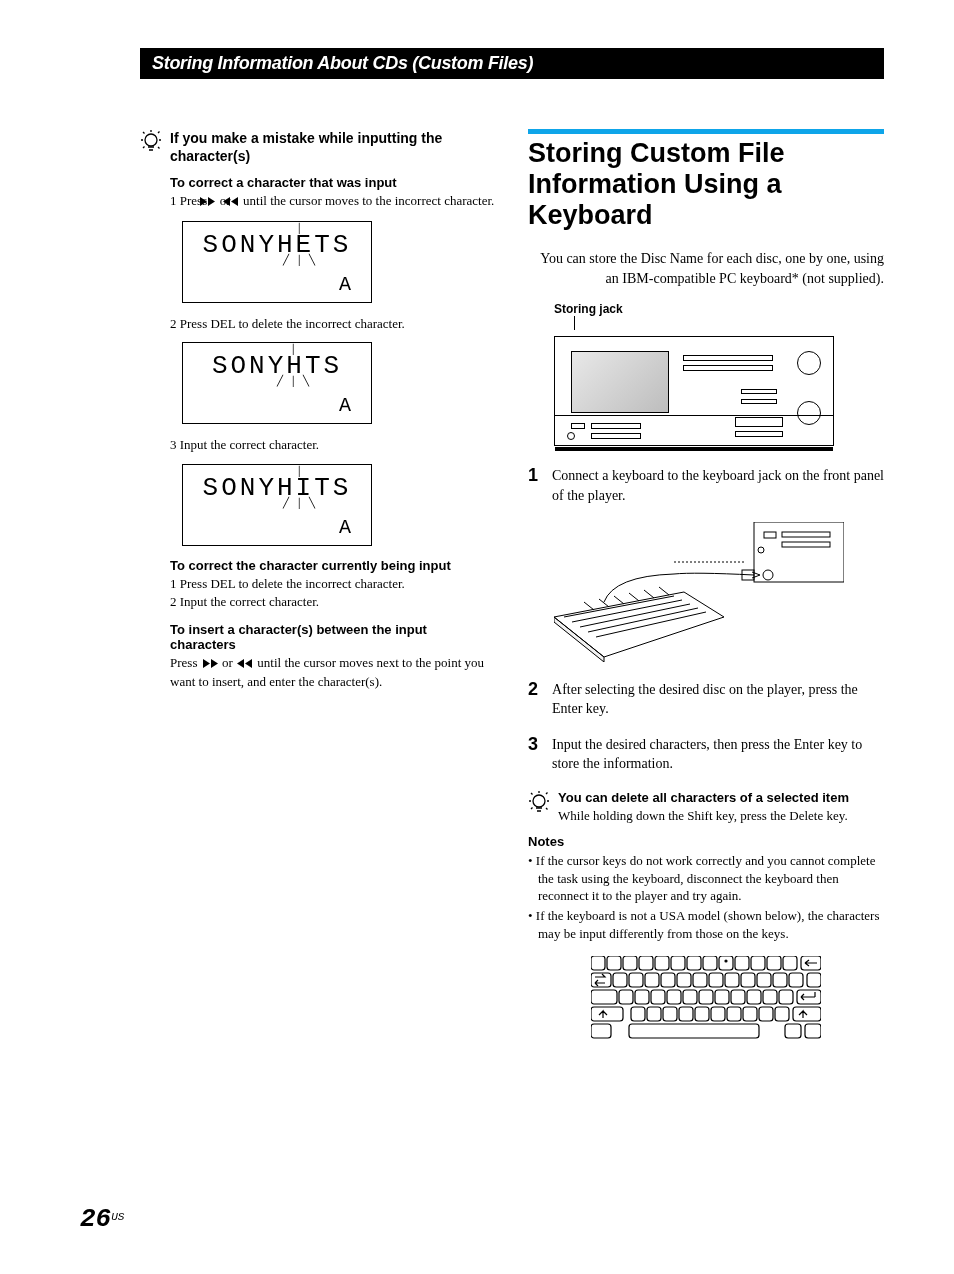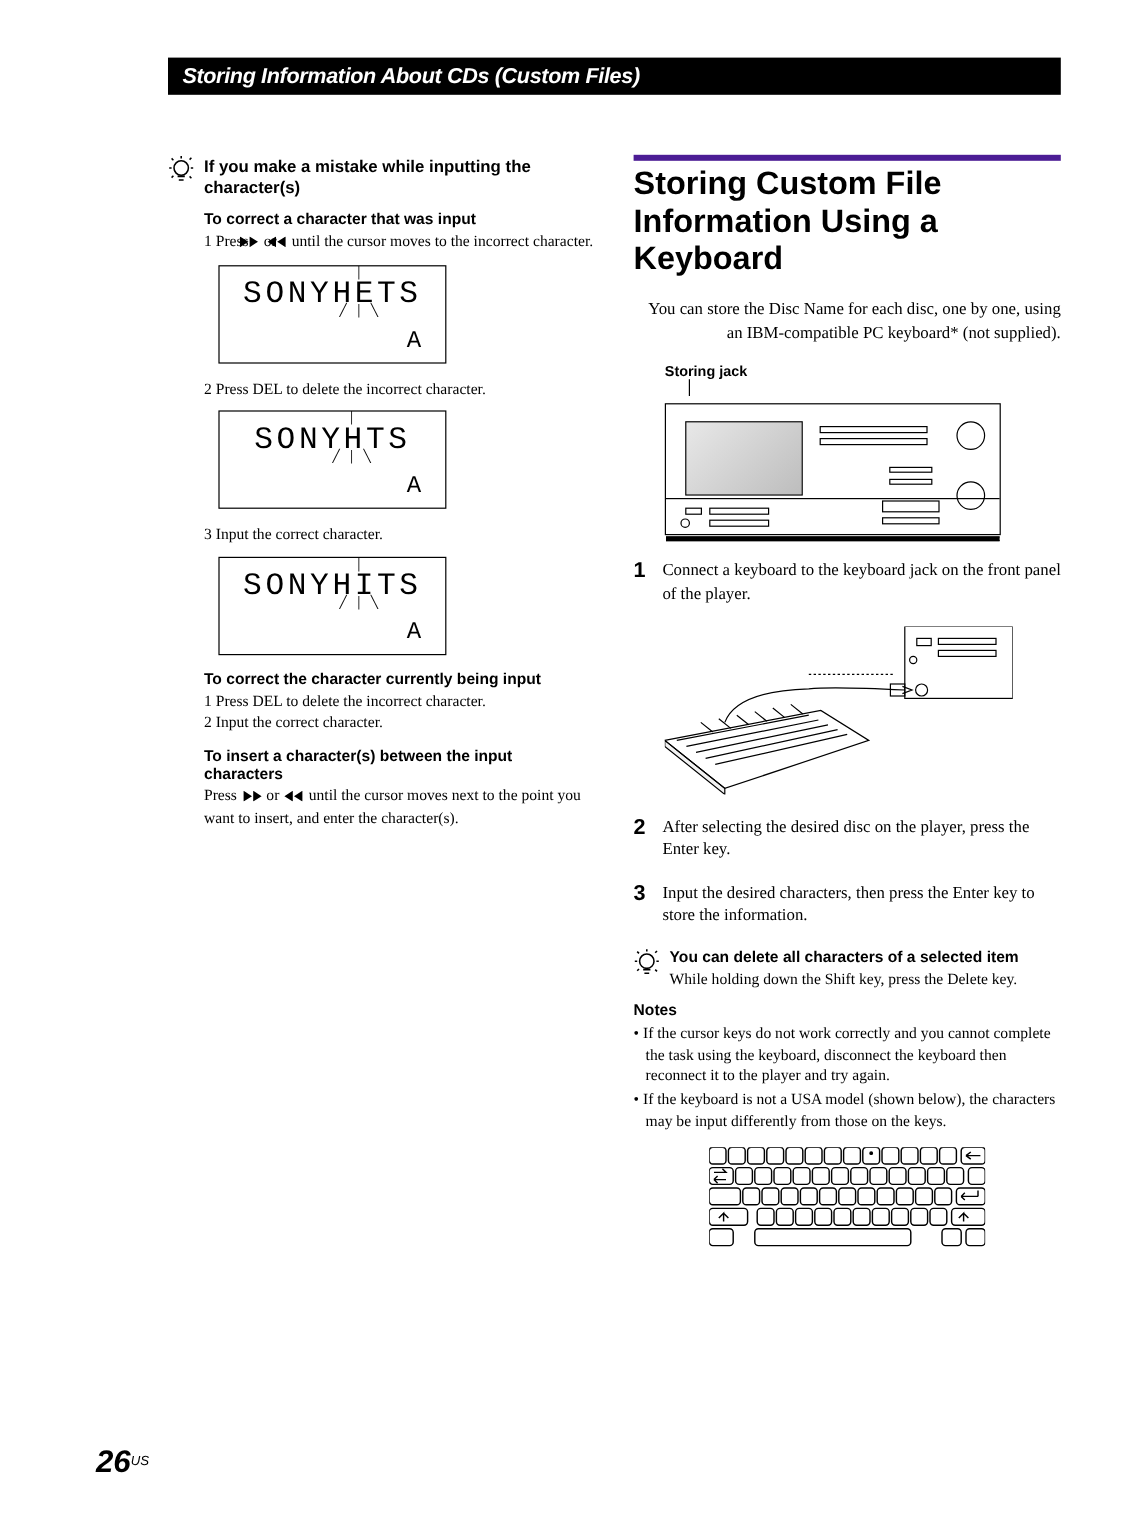--- a/index.html
+++ b/index.html
@@ -12,37 +12,37 @@
   .tip-icon { flex: 0 0 22px; }
   .tip-title { font-family: Arial, Helvetica, sans-serif; font-weight: bold; font-size: 14px; line-height: 1.3; }
   .tip-body { margin-left: 30px; }
   .sub-bold { font-family: Arial, Helvetica, sans-serif; font-weight: bold; font-size: 13px; margin-top: 8px; margin-bottom: 2px; }
   .num-line { font-family: "Times New Roman", serif; font-size: 13px; line-height: 1.35; }
   .indent { margin-left: 12px; text-indent: -12px; }
   .disp-box { border: 1px solid #000; width: 190px; height: 82px; margin: 10px 0 12px 12px; position: relative; display: flex; flex-direction: column; align-items: center; }
   .lcd-text { font-family: "Courier New", monospace; font-size: 26px; letter-spacing: 3px; margin-top: 8px; font-weight: 400; }
   .lcd-sub { position: absolute; right: 20px; bottom: 6px; font-family: "Courier New", monospace; font-size: 20px; }
   .cursor-mark { position: absolute; font-family: "Courier New", monospace; font-size: 10px; line-height: 1; }
-  .main-heading { font-family: Arial, Helvetica, sans-serif; font-weight: bold; font-size: 27px; line-height: 1.15; margin-bottom: 18px; border-top: 5px solid #4c1d95; padding-top: 4px; }
+  .main-heading { font-family: Arial, Helvetica, sans-serif; font-weight: bold; font-size: 27px; line-height: 1.15; margin-bottom: 18px; border-top: 5px solid #0ea5e9; padding-top: 4px; }
   .body-text { font-size: 14px; line-height: 1.4; margin-bottom: 14px; text-align: right; }
   .footnote { font-size: 13px; line-height: 1.35; margin-bottom: 10px; }
   .kbd-jack-label { font-family: Arial, Helvetica, sans-serif; font-weight: bold; font-size: 12px; margin-left: 26px; }
   .device-box { border: 1px solid #000; width: 280px; height: 110px; margin: 6px 0 20px 26px; position: relative; }
   .screen { position: absolute; left: 16px; top: 14px; width: 98px; height: 62px; border: 1px solid #000; background: linear-gradient(135deg,#e8e8e8,#bdbdbd); }
   .btnrow { position: absolute; border: 1px solid #000; height: 6px; }
   .circle { position: absolute; border: 1px solid #000; border-radius: 50%; }
   .pv-line { position: absolute; background: #000; height: 1px; }
   .step { display: flex; gap: 14px; margin-bottom: 16px; }
   .step-num { font-family: Arial, Helvetica, sans-serif; font-weight: bold; font-size: 18px; line-height: 1; }
   .step-text { font-size: 14px; line-height: 1.4; flex: 1; }
   .conn-box { width: 290px; height: 140px; margin: 10px 0 18px 26px; position: relative; }
   .notes-h { font-family: Arial, Helvetica, sans-serif; font-weight: bold; font-size: 13px; margin-top: 10px; margin-bottom: 3px; }
   .bullet { font-size: 13px; line-height: 1.35; margin-left: 10px; text-indent: -10px; margin-bottom: 2px; }
   .kbd-layout { width: 230px; margin: 14px auto 0; }
-  .page-num { position: absolute; left: 80px; bottom: 40px; font-family: Liberation Sans, sans-serif; }
+  .page-num { position: absolute; left: 80px; bottom: 40px; font-family: Liberation Mono, monospace; }
   .page-num .big { font-size: 26px; font-style: italic; font-weight: bold; }
   .page-num .sup { font-size: 11px; font-style: italic; vertical-align: super; }
   .skip-icon { display: inline-block; vertical-align: -1px; }
 </style>
 </head>
 <body>
 
 <div class="page">
   <div class="black-bar">Storing Information About CDs (Custom Files)</div>
 

